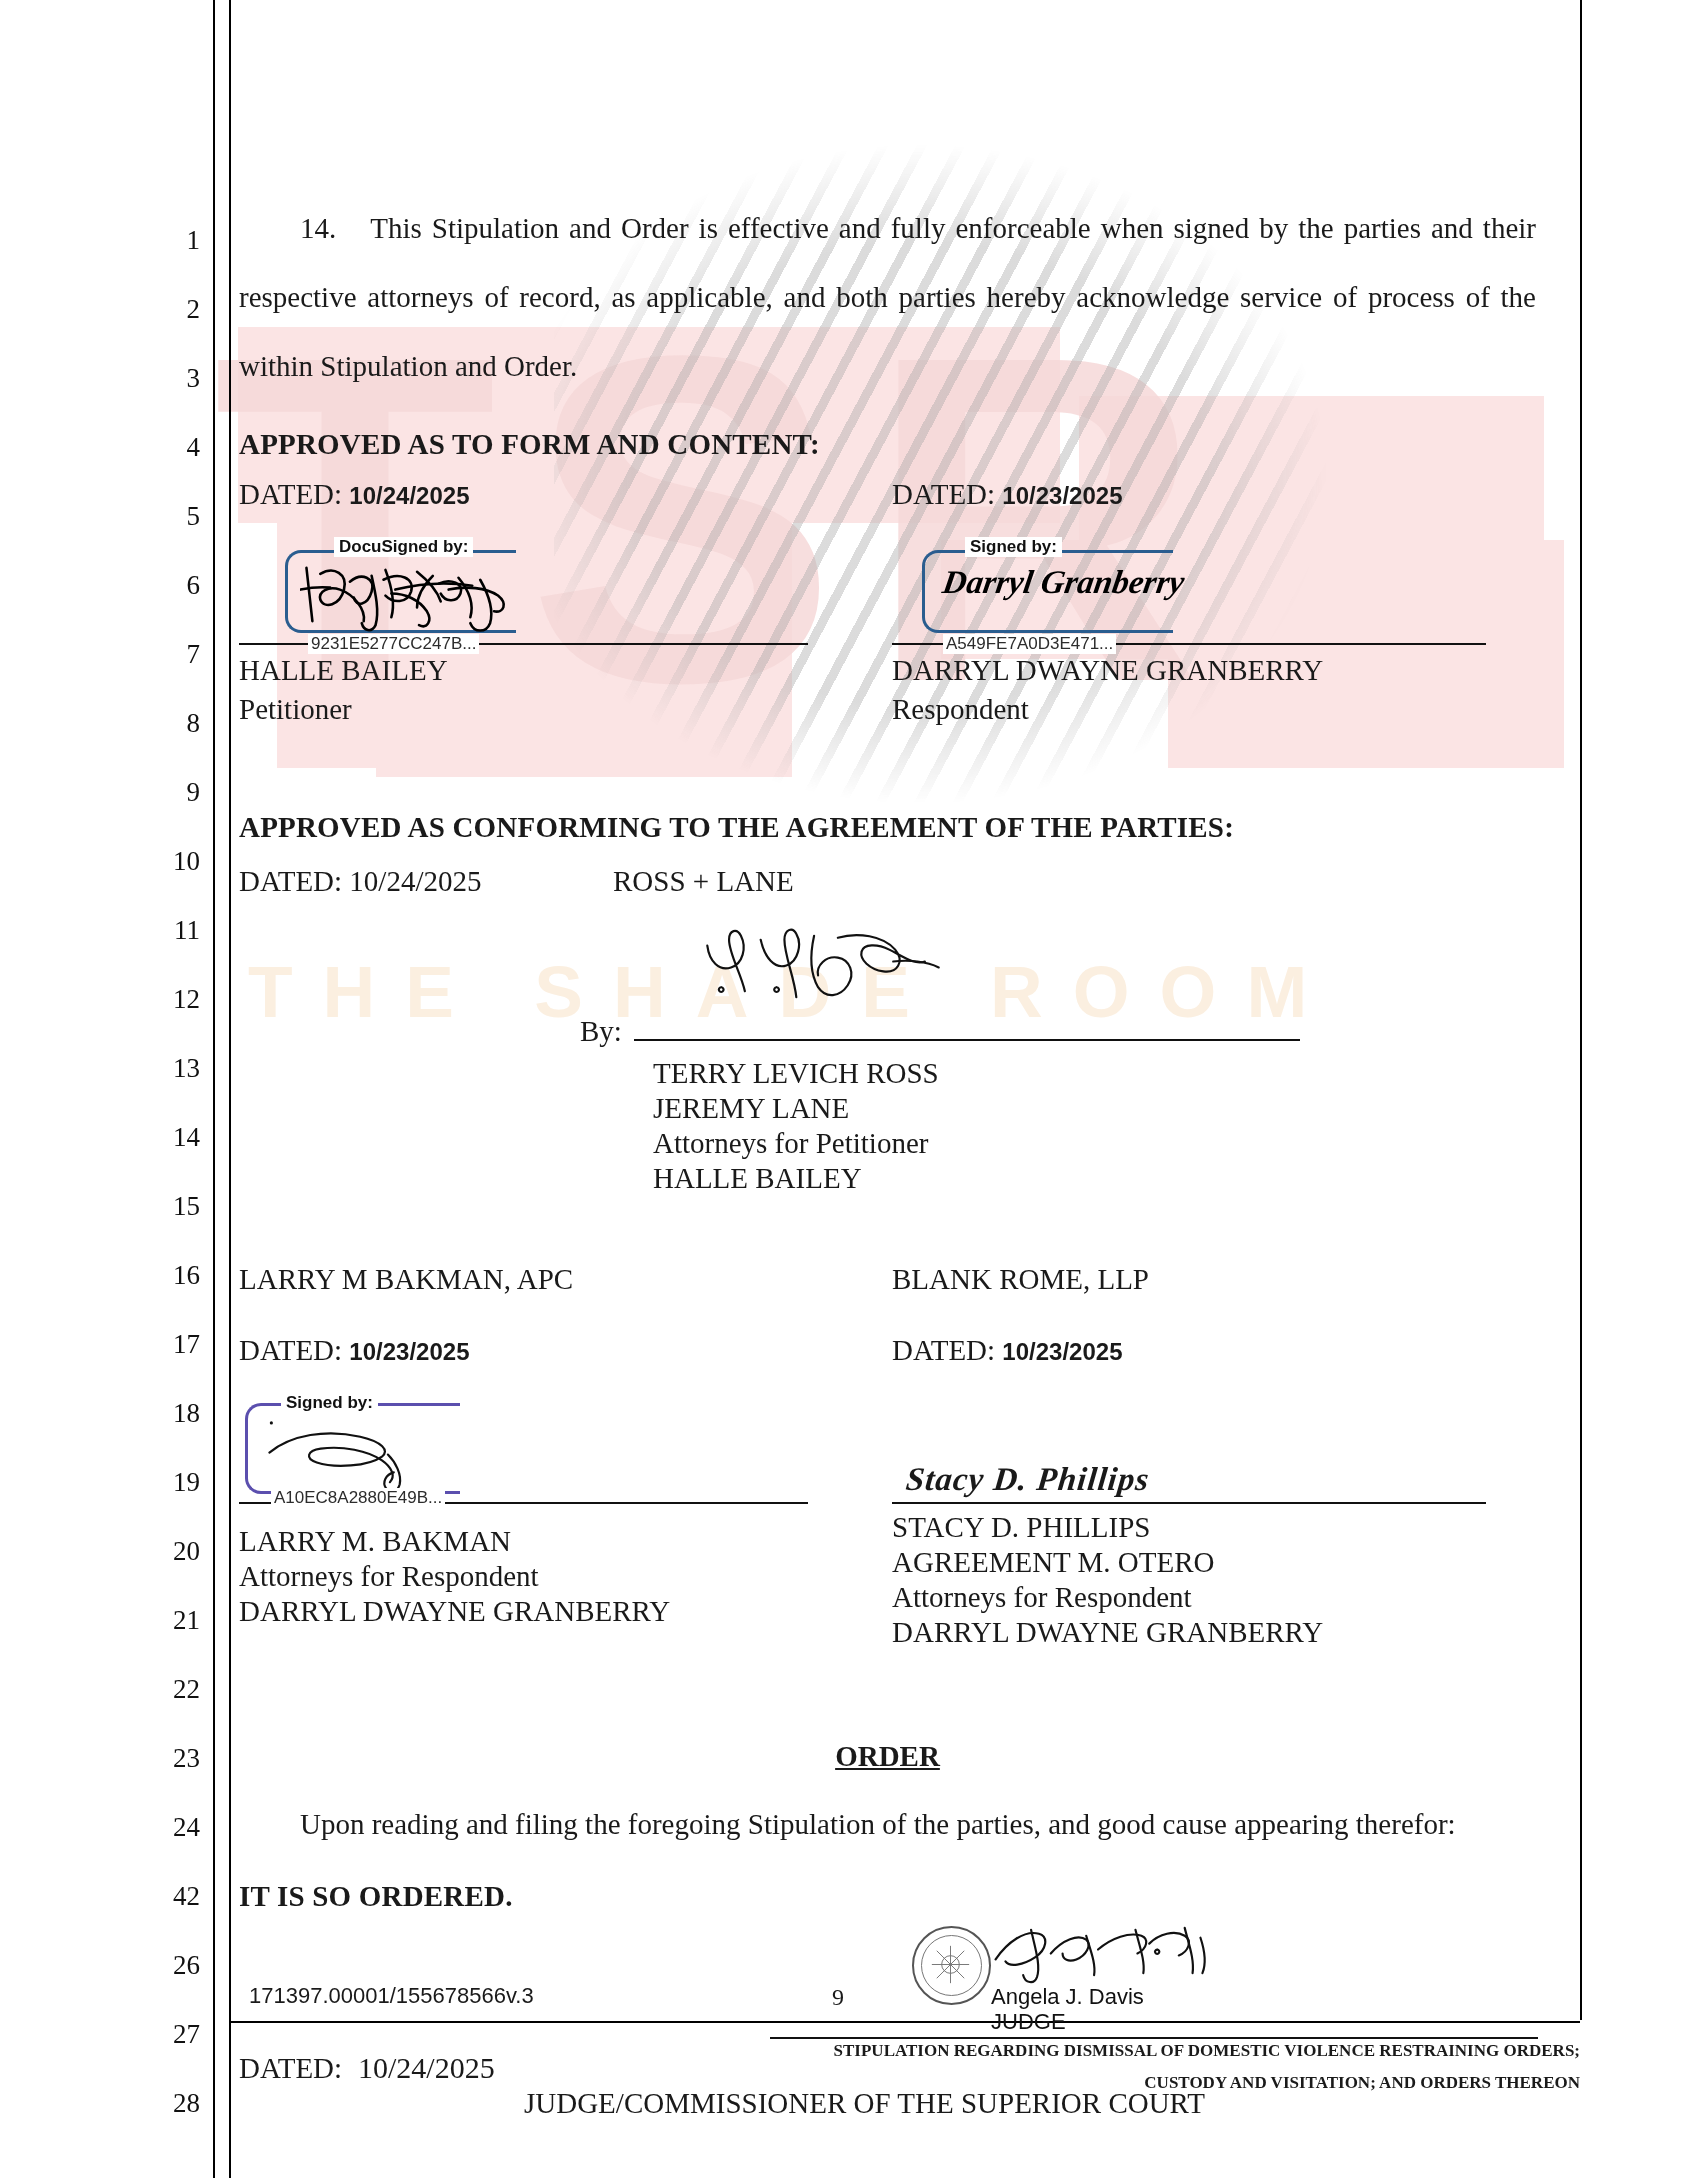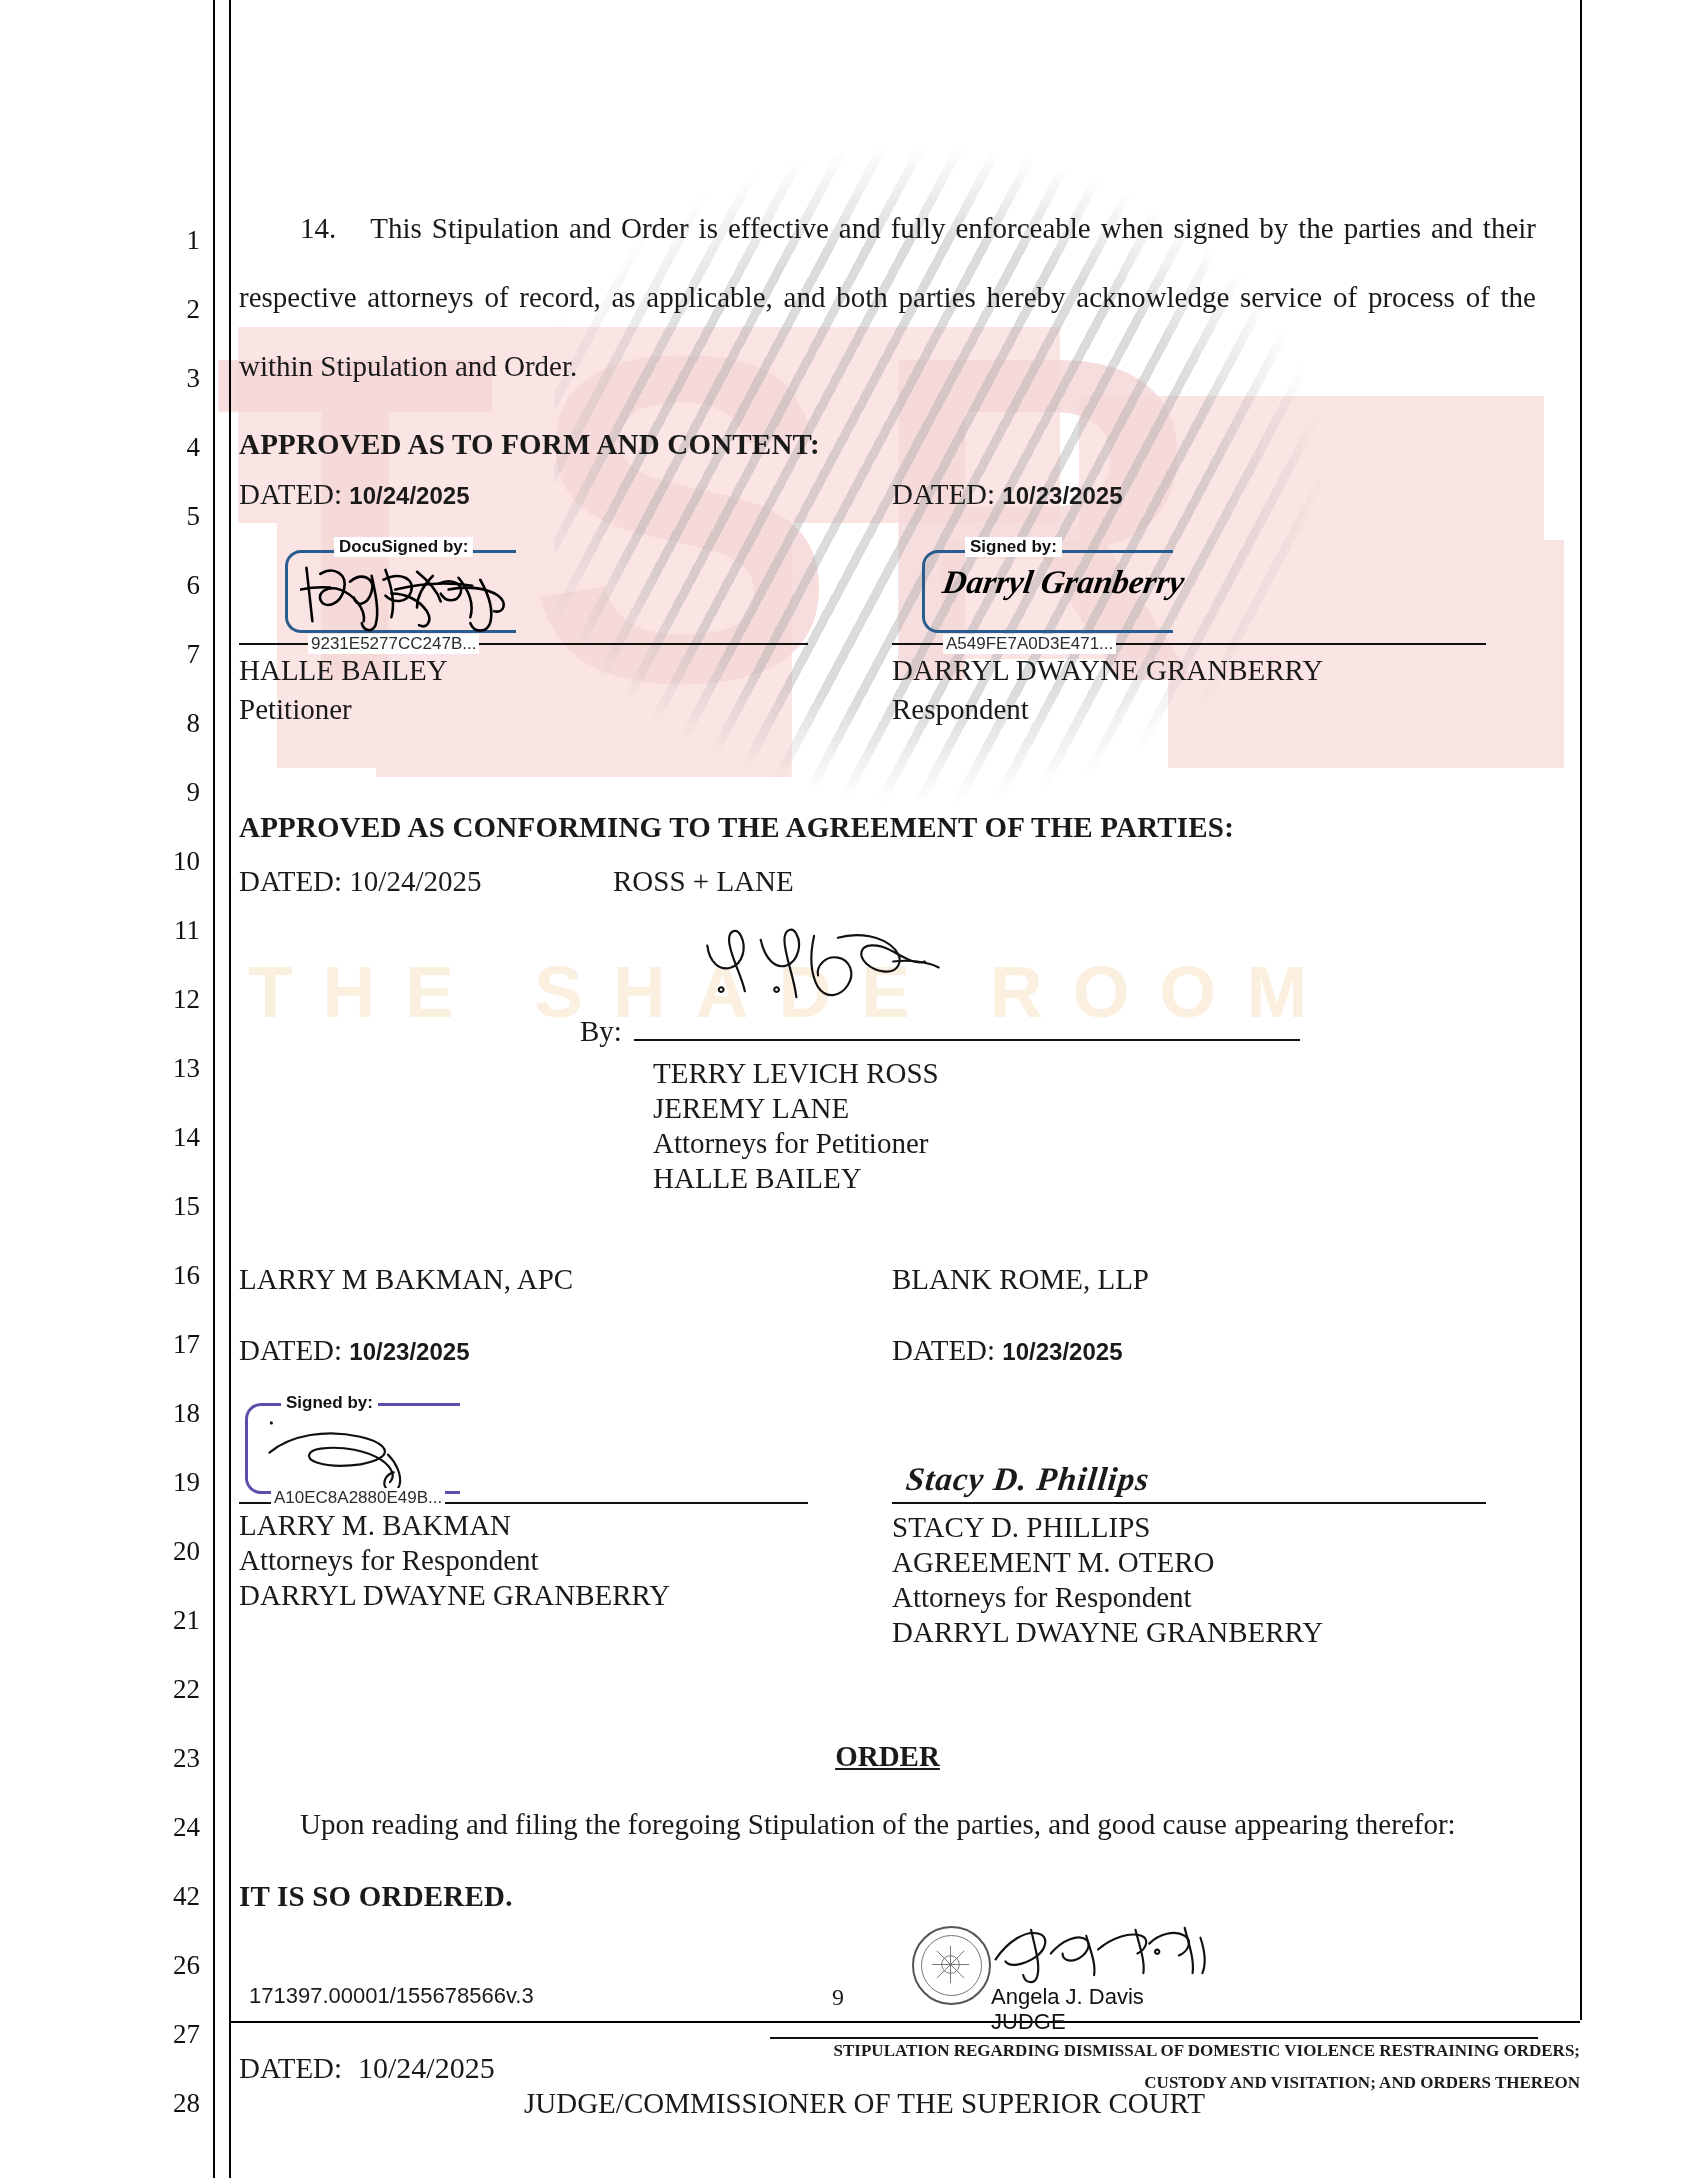--- a/index.html
+++ b/index.html
@@ -432,21 +432,21 @@
           <svg class="scribble" style="left:26px;top:22px;" width="228" height="79" viewBox="0 0 230 80">
             <g fill="none" stroke="#111" stroke-width="2.2" stroke-linecap="round">
               <circle cx="6" cy="4" r="1.6" fill="#111" stroke="none"></circle>
               <path d="M4 34 C26 16 62 10 96 18 C118 23 126 32 118 38 C104 48 70 50 52 44 C40 40 42 32 56 30 C78 27 104 32 118 42 C128 49 132 58 126 64"></path>
               <path d="M124 36 C132 44 138 56 136 66 C134 74 126 76 122 70 C118 64 122 56 130 54"></path>
             </g>
           </svg>
           <div class="ds-id" style="left:32px;bottom:-6px;">A10EC8A2880E49B...</div>
         </div>
         <div class="sigline" style="width:569px;"></div>
-        <div class="name-line" style="margin-top:4px;">LARRY M. BAKMAN</div>
+        <div class="name-line" style="margin-top:20px;">LARRY M. BAKMAN</div>
         <div class="name-line">Attorneys for Respondent</div>
         <div class="name-line">DARRYL DWAYNE GRANBERRY</div>
       </div>
 
       <div class="col-r">
         <div style="position:relative;height:105px;">
           <div style="position:absolute;left:14px;bottom:4px;font-family:'Liberation Serif',serif;font-style:italic;font-weight:700;font-size:33px;letter-spacing:1px;transform:skewX(-6deg);white-space:nowrap;">Stacy D. Phillips</div>
         </div>
         <div class="sigline" style="width:594px;"></div>
         <div class="name-line" style="margin-top:6px;">STACY D. PHILLIPS</div>

